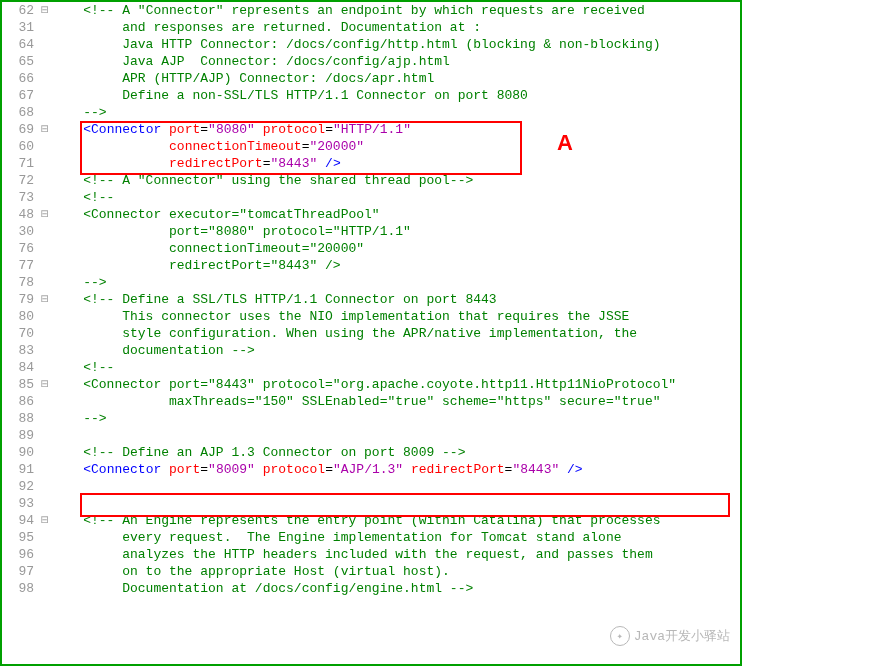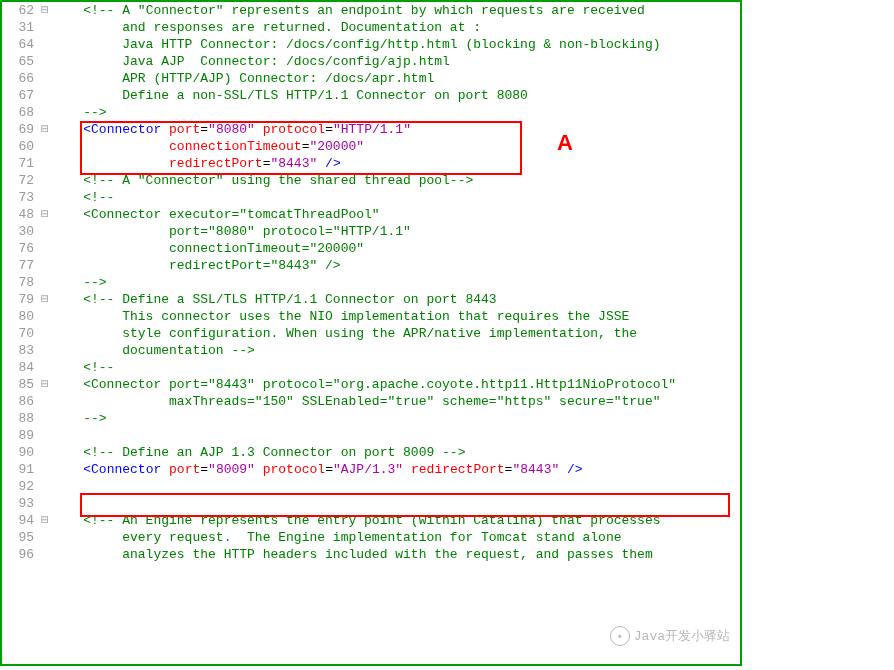--- a/index.html
+++ b/index.html
@@ -133,20 +133,22 @@
       <div class="line"><span class="gutter">86</span><span class="fold"></span><span class="code"><span class="c-cmt">               maxThreads="150" SSLEnabled="true" scheme="https" secure="true"</span></span></div>
       <div class="line"><span class="gutter">88</span><span class="fold"></span><span class="code"><span class="c-cmt">    --&gt;</span></span></div>
       <div class="line"><span class="gutter">89</span><span class="fold"></span><span class="code"><span></span></span></div>
       <div class="line"><span class="gutter">90</span><span class="fold"></span><span class="code"><span class="c-cmt">    &lt;!-- Define an AJP 1.3 Connector on port 8009 --&gt;</span></span></div>
       <div class="line"><span class="gutter">91</span><span class="fold"></span><span class="code"><span>    </span><span class="c-br">&lt;</span><span class="c-tag">Connector</span><span> </span><span class="c-attr">port</span><span>=</span><span class="c-str">"8009"</span><span> </span><span class="c-attr">protocol</span><span>=</span><span class="c-str">"AJP/1.3"</span><span> </span><span class="c-attr">redirectPort</span><span>=</span><span class="c-str">"8443"</span><span class="c-br"> /&gt;</span></span></div>
       <div class="line"><span class="gutter">92</span><span class="fold"></span><span class="code"><span></span></span></div>
       <div class="line"><span class="gutter">93</span><span class="fold"></span><span class="code"><span></span></span></div>
       <div class="line"><span class="gutter">94</span><span class="fold">⊟</span><span class="code"><span class="c-cmt">    &lt;!-- An Engine represents the entry point (within Catalina) that processes</span></span></div>
       <div class="line"><span class="gutter">95</span><span class="fold"></span><span class="code"><span class="c-cmt">         every request.  The Engine implementation for Tomcat stand alone</span></span></div>
       <div class="line"><span class="gutter">96</span><span class="fold"></span><span class="code"><span class="c-cmt">         analyzes the HTTP headers included with the request, and passes them</span></span></div>
+      <div class="line"><span class="gutter">97</span><span class="fold"></span><span class="code"><span class="c-cmt">         on to the appropriate Host (virtual host).</span></span></div>
+      <div class="line"><span class="gutter">98</span><span class="fold"></span><span class="code"><span class="c-cmt">         Documentation at /docs/config/engine.html --&gt;</span></span></div>
     </div>
 
   <div class="boxA"></div>
   <div class="labelA">A</div>
 
   <div class="boxB"></div>
   <div class="labelB">B</div>
 
   <div class="watermark">
     <span class="watermark-icon">✦</span>

